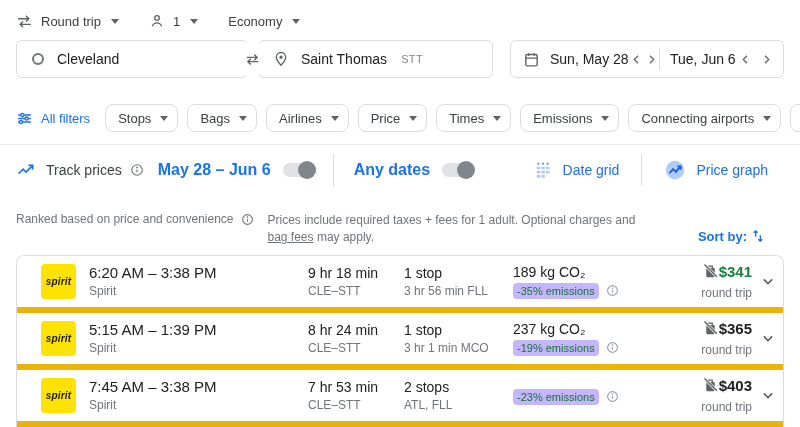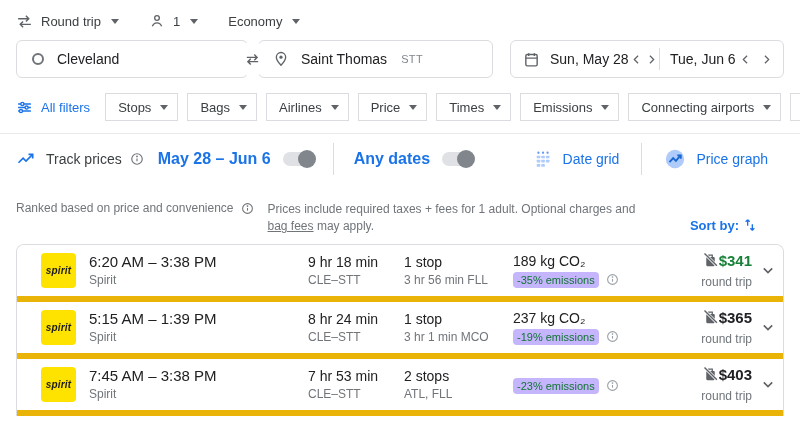--- a/index.html
+++ b/index.html
@@ -25,23 +25,23 @@
   .swap-btn { position:absolute; left:219px; top:2px; width:34px; height:34px; border-radius:50%; background:#fff; border:none; display:flex; align-items:center; justify-content:center; z-index:2; cursor:pointer; padding:0; }
   .field-text { font-size:14px; color:#202124; white-space:nowrap; }
   .dest-code { font-size:11px; color:#80868b; margin-left:2px; letter-spacing:.4px; }
   .field-dates { margin-left:auto; width:274px; padding:0 6px 0 12px; }
   .date-half { display:flex; align-items:center; flex:1; min-width:0; }
   .date-text { font-size:14px; color:#202124; white-space:nowrap; margin-right:auto; }
   .nav-chevron { width:26px; height:26px; border:none; background:transparent; display:flex; align-items:center; justify-content:center; cursor:pointer; padding:0; }
   .vline { width:1px; background:#dadce0; align-self:stretch; margin:7px 2px; }
 
   
-  .filters-row { margin-top:15px; display:flex; align-items:center; gap:9px; font-size:13px; }
+  .filters-row { margin-top:26px; display:flex; align-items:center; gap:9px; font-size:13px; }
   .all-filters { display:flex; align-items:center; gap:8px; color:#1a73e8; margin-right:6px; cursor:pointer; white-space:nowrap; }
-  .pill { border:1px solid #dadce0; border-radius:0; height:28px; padding:0 9px 0 12px; display:flex; align-items:center; gap:7px; color:#3c4043; cursor:pointer; white-space:nowrap; background:#fff; }
+  .pill { border:1px solid #dadce0; border-radius:8px; height:28px; padding:0 9px 0 12px; display:flex; align-items:center; gap:7px; color:#3c4043; cursor:pointer; white-space:nowrap; background:#fff; }
 
   .hdiv { border:none; border-top:1px solid #e8eaed; margin:12px 0 0; }
 
   
   .track-row { display:flex; align-items:center; padding:8px 16px; height:50px; }
   .track-left { display:flex; align-items:center; font-size:14px; color:#3c4043; }
   .track-label { margin-left:10px; }
   .info-i { margin-left:8px; display:inline-flex; cursor:pointer; }
   .range-label { color:#1a73e8; font-size:16px; font-weight:700; margin-left:14px; }
   .toggle { position:relative; width:30px; height:14px; background:#dfe1e5; border-radius:7px; margin-left:12px; cursor:pointer; }
@@ -50,21 +50,21 @@
   .track-right { margin-left:auto; display:flex; align-items:center; }
   .track-btn { display:flex; align-items:center; gap:10px; padding:0 16px; font-size:14px; color:#1a73e8; cursor:pointer; background:transparent; border:none; font-family:inherit; }
 
   
   .results { position:relative; padding:12px 16px 0; }
   .results h2 { margin:0; font-size:18px; font-weight:600; color:#202124; }
   .subtitle-row { display:flex; align-items:flex-start; margin-top:5px; font-size:12px; color:#70757a; }
   .ranked { display:flex; align-items:center; gap:5px; white-space:nowrap; }
   .price-note { margin-left:14px; max-width:372px; line-height:1.45; }
   .bag-fees { color:#70757a; text-decoration:underline; cursor:pointer; }
-  .sort-btn { position:absolute; right:36px; top:32px; display:flex; align-items:center; gap:3px; color:#1a73e8; font-size:13px; font-weight:600; background:transparent; border:none; cursor:pointer; font-family:inherit; }
+  .sort-btn { position:absolute; right:28px; top:32px; display:flex; align-items:center; gap:3px; color:#1a73e8; font-size:13px; font-weight:600; background:transparent; border:none; cursor:pointer; font-family:inherit; }
 
   
   .flight-card { margin-top:8px; border:1px solid #dadce0; border-bottom:none; border-radius:8px 8px 0 0; overflow:hidden; }
   .flight-row { display:grid; grid-template-columns:48px 219px 96px 109px 164px 75px 1fr; align-items:center; height:57px; padding-left:24px; border-bottom:6px solid #eab308; cursor:pointer; background:#fff; }
   .logo { width:35px; height:35px; border-radius:4px; background:#ffe300; display:flex; align-items:center; justify-content:center; }
   .logo span { font-size:10px; font-style:italic; font-weight:800; color:#1a1a1a; letter-spacing:.2px; }
   .cell .primary { font-size:14px; color:#202124; }
   .cell .times-primary { font-size:15px; font-weight:500; }
   .cell .secondary { font-size:12px; color:#70757a; margin-top:3px; }
   .em-line { display:flex; align-items:center; gap:7px; margin-top:3px; }

